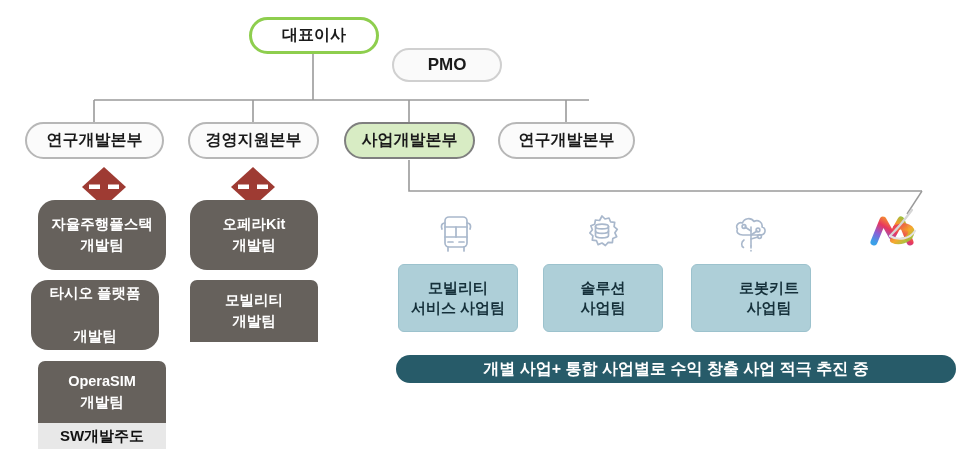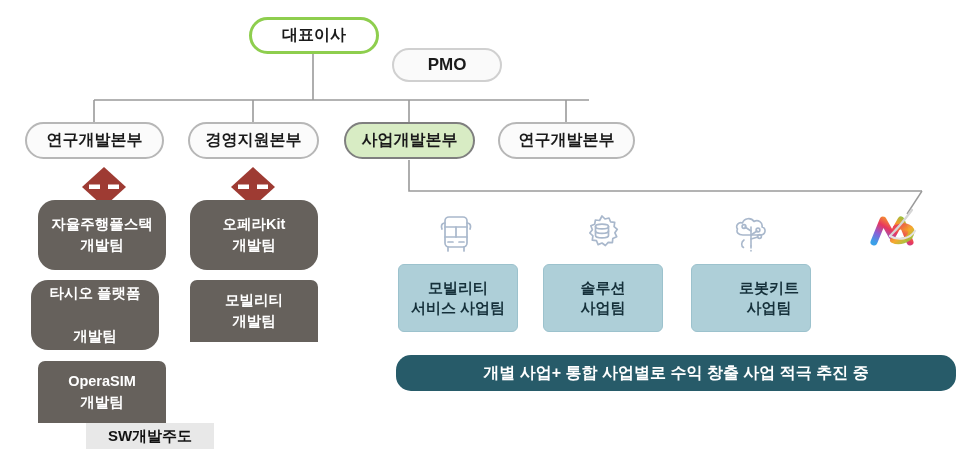--- a/index.html
+++ b/index.html
@@ -100,21 +100,21 @@
 
   <div class="node team" style="left:31px;top:280px;width:128px;height:70px;font-size:14.5px;gap:21px;">
     <span class="l1">타시오 플랫폼</span>
     <span class="l2">개발팀</span>
   </div>
 
   <div class="node team" style="left:38px;top:361px;width:128px;height:62px;font-size:14.5px;border-radius:7px 7px 0 0;">
     <span class="l1">OperaSIM</span>
     <span class="l2">개발팀</span>
   </div>
-  <div class="sublabel" style="position:absolute;left:38px;top:423px;width:128px;height:26px;font-size:15px;margin-left:48px;">
+  <div class="sublabel" style="position:absolute;left:38px;top:423px;width:128px;height:26px;font-size:15px;">
     <span>SW개발주도</span>
   </div>
 
   <div class="node team" style="left:190px;top:200px;width:128px;height:70px;font-size:14.5px;">
     <span class="l1">오페라Kit</span>
     <span class="l2">개발팀</span>
   </div>
 
   <div class="node team" style="left:190px;top:280px;width:128px;height:62px;font-size:14.5px;border-radius:7px 7px 0 0;">
     <span class="l1">모빌리티</span>
@@ -193,17 +193,17 @@
     <span class="l1">솔루션</span>
     <span class="l2">사업팀</span>
   </div>
 
   <div class="node biz" style="left:691px;top:264px;width:120px;height:68px;font-size:15px;padding-left:36px;">
     <span class="l1">로봇키트</span>
     <span class="l2">사업팀</span>
   </div>
 
 
-  <div class="banner" style="position:absolute;left:396px;top:355px;width:560px;height:36px;font-size:16px;border-radius:15px;">
+  <div class="banner" style="position:absolute;left:396px;top:355px;width:560px;height:28px;font-size:16px;border-radius:15px;">
     <span>개별 사업+ 통합 사업별로 수익 창출 사업 적극 추진 중</span>
   </div>
 
 </div>
 
 </body></html>

